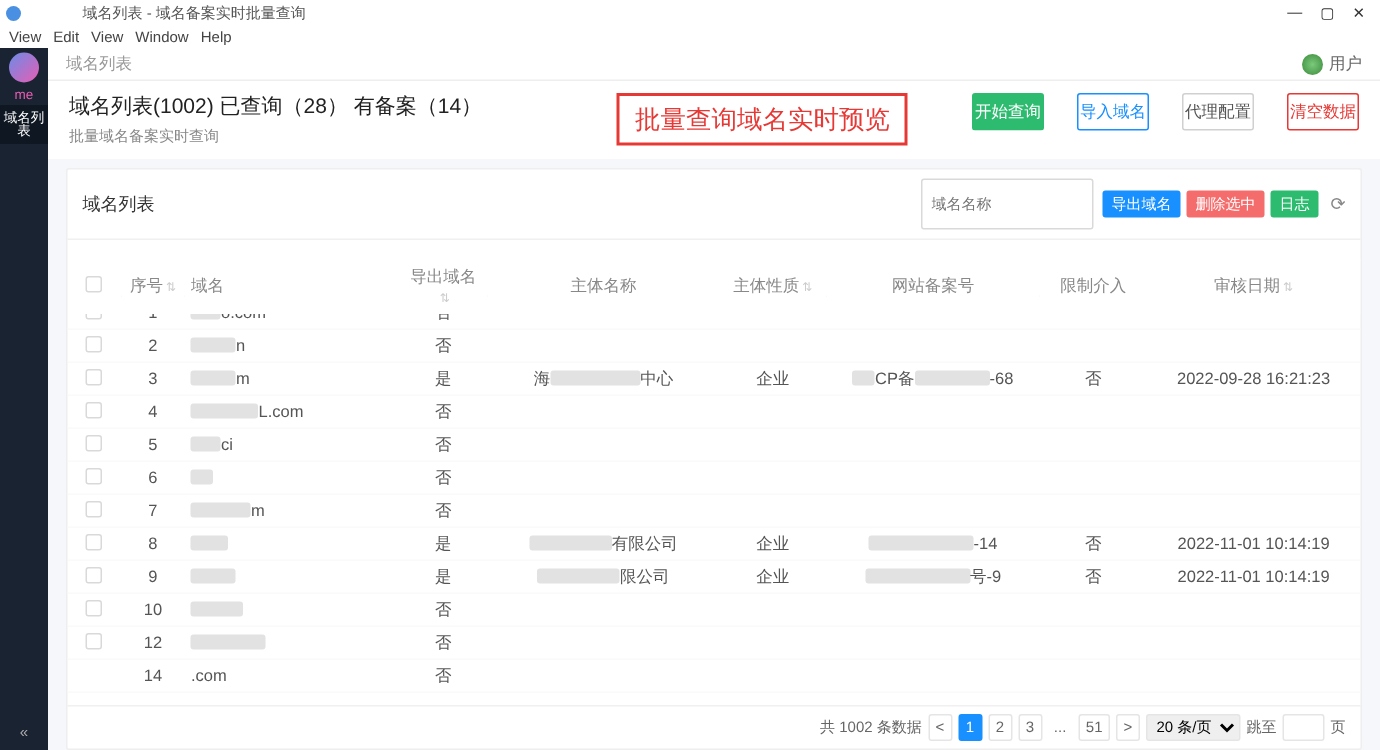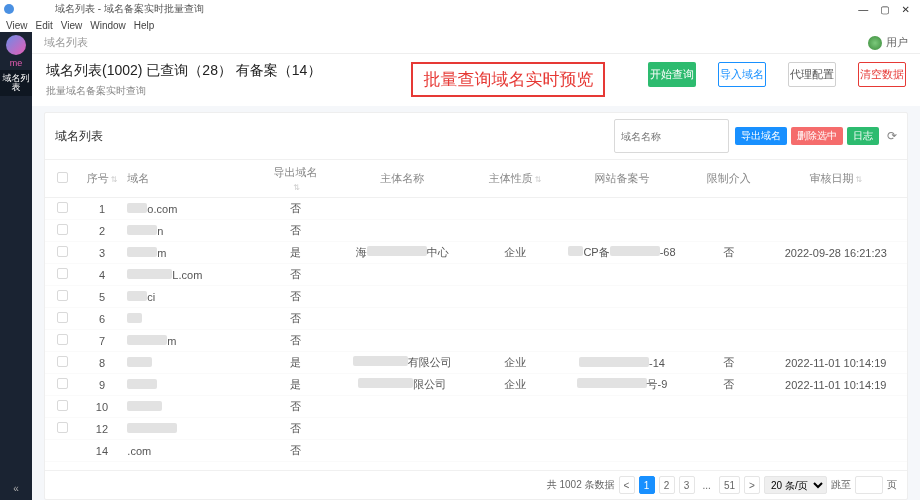--- a/index.html
+++ b/index.html
@@ -41,21 +41,21 @@
     .table-toolbar .search { width: 115px; height: 20px; border: 1px solid #d9d9d9; border-radius: 2px; font-size: 10px; padding: 16px 6px; color: #bbb; background: #fff; }
     .table-toolbar .tool-actions { display: flex; gap: 4px; margin-left: 6px; align-items: center; }
     .mini-btn { padding: 2px 6px; font-size: 10px; border-radius: 2px; cursor: pointer; }
     .mini-blue { background: #1890ff; color: #fff; }
     .mini-red { background: #f56c6c; color: #fff; }
     .mini-green { background: #2dbb6f; color: #fff; }
     .refresh-icon { font-size: 12px; color: #888; margin-left: 4px; cursor: pointer; }
 
     .table-wrap { flex: 1; overflow-y: auto; }
     table { width: 100%; border-collapse: collapse; font-size: 11px; table-layout: fixed; }
-    thead th { text-align: left; font-weight: 400; color: #888; background: #fff; padding: 5px 4px; border-bottom: 1px solid #f0f0f0; position: sticky; top: 0; }
+    thead th { text-align: left; font-weight: 400; color: #888; background: #fff; padding: 5px 4px; border-bottom: 1px solid #f0f0f0; position: sticky; top: 12px; }
     thead th .sort { color: #ccc; font-size: 8px; margin-left: 2px; }
     tbody td { padding: 3px 4px; border-bottom: 1px solid #fafafa; color: #555; white-space: nowrap; overflow: hidden; text-overflow: ellipsis; }
     .chk { width: 11px; height: 11px; border: 1px solid #d9d9d9; border-radius: 2px; display: inline-block; }
     .blur { display: inline-block; background: #e2e2e2; color: transparent; border-radius: 2px; height: 10px; }
 
     .pager { display: flex; align-items: center; gap: 4px; padding: 5px 10px; border-top: 1px solid #f0f0f0; font-size: 10px; color: #666; justify-content: flex-end; }
     .pager .pg { min-width: 16px; height: 18px; display: inline-flex; align-items: center; justify-content: center; border: 1px solid #e5e5e5; border-radius: 2px; padding: 0 4px; cursor: pointer; }
     .pager .pg.active { background: #1890ff; color: #fff; border-color: #1890ff; }
     .pager select, .pager input { height: 18px; font-size: 10px; border: 1px solid #e5e5e5; border-radius: 2px; }
     .pager input { width: 28px; text-align: center; }

